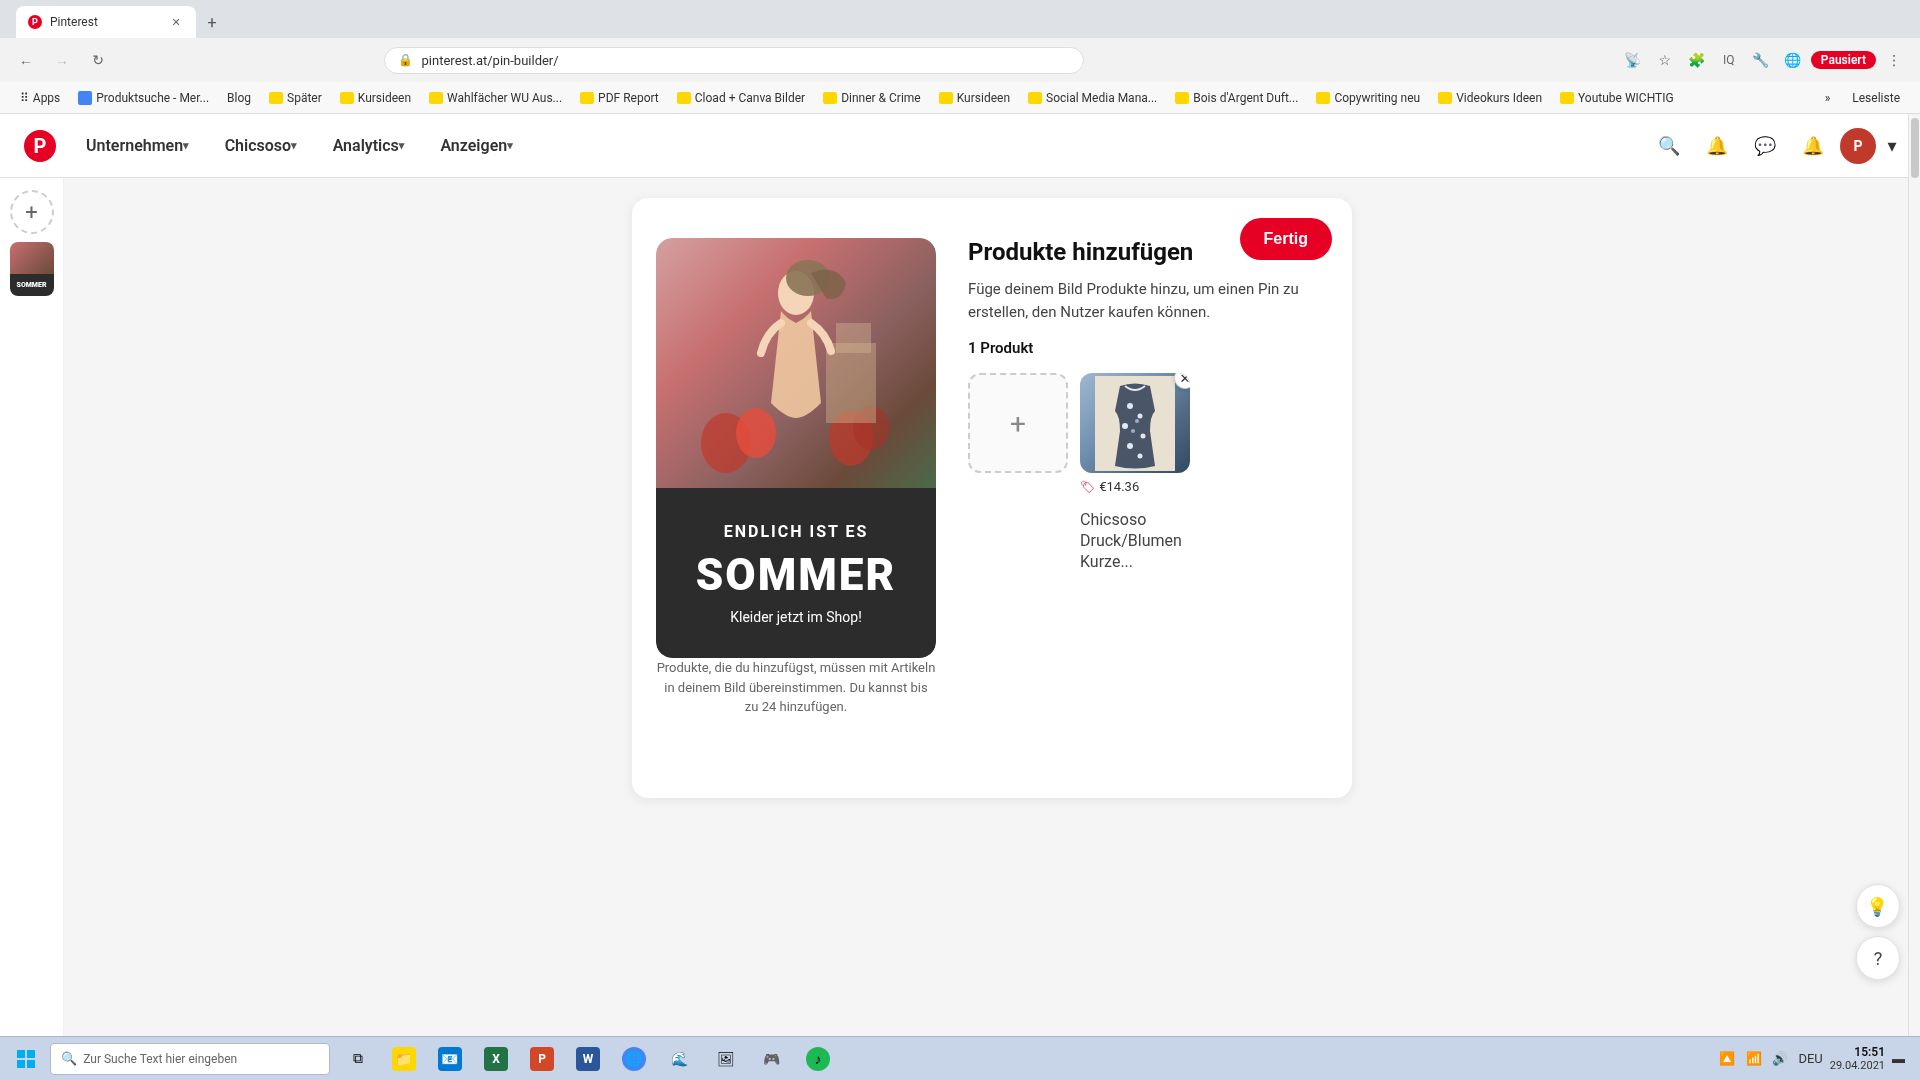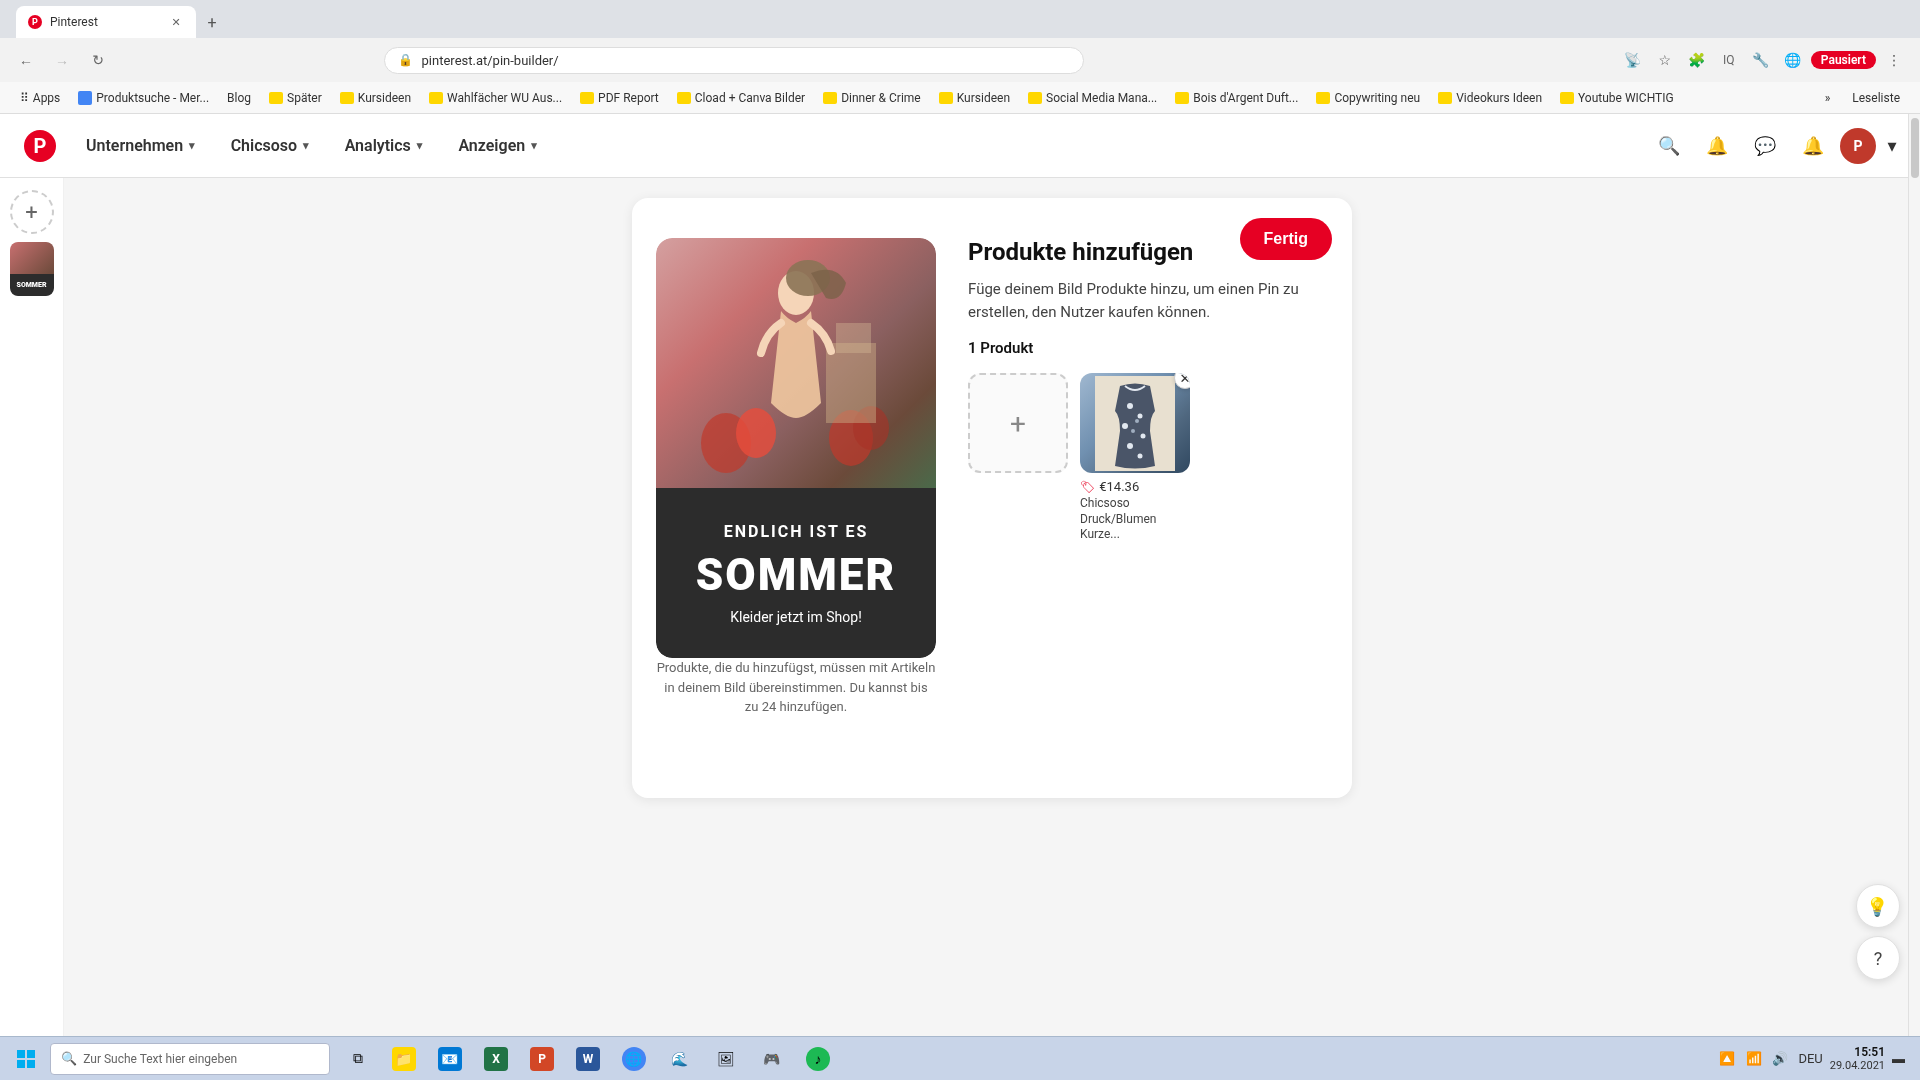--- a/index.html
+++ b/index.html
@@ -27,21 +27,21 @@
     .bookmark-folder { width: 14px; height: 12px; background: #ffd700; border-radius: 2px; }
     .bookmark-favicon { width: 14px; height: 14px; display: flex; align-items: center; justify-content: center; }
     .more-bookmarks { margin-left: auto; padding: 3px 8px; cursor: pointer; }
 
     
     .pinterest-app { height: calc(1080px - 38px - 44px - 32px); display: flex; flex-direction: column; }
 
     .pinterest-nav { background: #fff; border-bottom: 1px solid #e0e0e0; display: flex; align-items: center; padding: 0 16px; height: 64px; gap: 8px; }
     .pinterest-logo { display: flex; align-items: center; gap: 6px; padding: 8px; cursor: pointer; }
     .p-logo { width: 32px; height: 32px; background: #e60023; border-radius: 50%; display: flex; align-items: center; justify-content: center; color: #fff; font-size: 20px; font-weight: 700; }
-    .nav-menu-item { display: flex; align-items: center; gap: 6px; padding: 8px 14px; border-radius: 24px; cursor: pointer; font-size: 16px; font-weight: 600; color: #333; }
+    .nav-menu-item { display: flex; align-items: center; padding: 8px 14px; border-radius: 24px; cursor: pointer; font-size: 16px; font-weight: 600; color: #333; }
     .nav-menu-item .chevron { font-size: 11px; color: #555; }
     .nav-icons { margin-left: auto; display: flex; align-items: center; gap: 4px; }
     .nav-icon-btn { width: 44px; height: 44px; border-radius: 50%; display: flex; align-items: center; justify-content: center; cursor: pointer; color: #333; font-size: 18px; }
     .user-avatar { width: 36px; height: 36px; border-radius: 50%; background: #c0392b; display: flex; align-items: center; justify-content: center; color: #fff; font-size: 14px; font-weight: 700; cursor: pointer; }
 
     
     .content-area { display: flex; flex: 1; overflow: hidden; }
     .left-sidebar { width: 64px; padding: 12px 0; display: flex; flex-direction: column; align-items: center; gap: 8px; background: #fff; border-right: 1px solid #f0f0f0; }
     .sidebar-add-btn { width: 44px; height: 44px; border-radius: 50%; border: 2px dashed #ccc; display: flex; align-items: center; justify-content: center; cursor: pointer; font-size: 22px; color: #666; }
     .sidebar-thumb-placeholder { width: 44px; height: 54px; border-radius: 8px; background: #f5f5f5; position: relative; overflow: hidden; cursor: pointer; }
@@ -68,21 +68,21 @@
     .pin-product-count { font-size: 15px; font-weight: 600; color: #111; margin-bottom: 16px; }
 
     .products-grid { display: flex; gap: 12px; flex-wrap: wrap; }
     .product-add-slot { width: 100px; height: 100px; border: 2px dashed #ccc; border-radius: 12px; display: flex; align-items: center; justify-content: center; cursor: pointer; font-size: 28px; color: #888; background: #fafafa; }
     .product-card { width: 110px; position: relative; }
     .product-image-wrapper { width: 110px; height: 100px; border-radius: 12px; overflow: hidden; position: relative; }
     .product-image { width: 100%; height: 100%; background: linear-gradient(135deg, #a0b8d0 0%, #7090b0 40%, #506880 70%, #304860 100%); display: flex; align-items: center; justify-content: center; }
     .product-remove-btn { position: absolute; top: -6px; right: -6px; width: 22px; height: 22px; background: #fff; border-radius: 50%; border: 1px solid #ccc; display: flex; align-items: center; justify-content: center; font-size: 13px; cursor: pointer; color: #333; z-index: 2; box-shadow: 0 1px 4px rgba(0,0,0,0.15); }
     .product-price { display: flex; align-items: center; gap: 4px; margin-top: 6px; font-size: 13px; color: #333; }
     .price-tag-icon { color: #e60023; font-size: 12px; }
-    .product-name { font-size: 12px; color: #444; margin-top: 2px; line-height: 1.3; }
+    .product-name { font-size: 16px; color: #444; margin-top: 16px; line-height: 1.3; }
 
     .pin-footer-text { font-size: 13px; color: #666; text-align: center; line-height: 1.5; }
 
     
     .float-actions { position: fixed; right: 20px; bottom: 120px; display: flex; flex-direction: column; gap: 8px; }
     .float-btn { width: 44px; height: 44px; border-radius: 50%; background: #fff; border: 1px solid #e0e0e0; display: flex; align-items: center; justify-content: center; cursor: pointer; box-shadow: 0 2px 8px rgba(0,0,0,0.12); font-size: 18px; color: #444; }
 
     
     .taskbar { position: fixed; bottom: 0; left: 0; right: 0; height: 44px; background: #c8d4e8; display: flex; align-items: center; padding: 0 4px; gap: 2px; border-top: 1px solid #a8b8cc; }
     .taskbar-start { width: 44px; height: 40px; display: flex; align-items: center; justify-content: center; cursor: pointer; }

